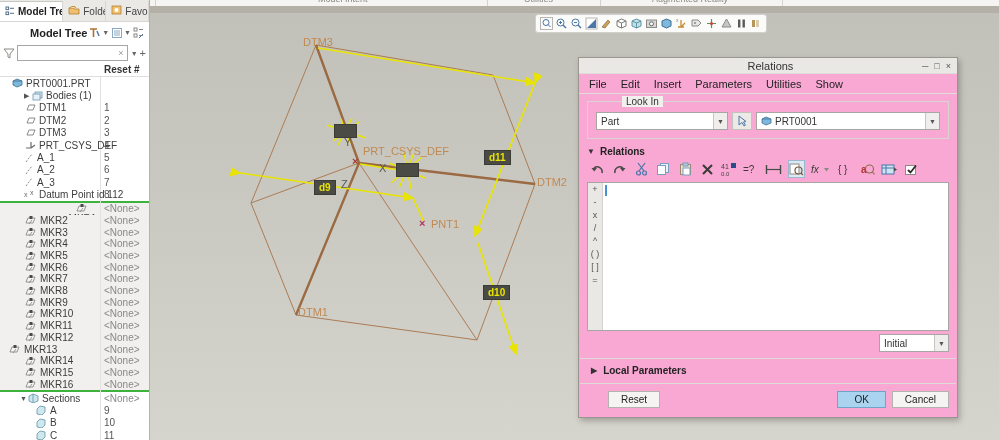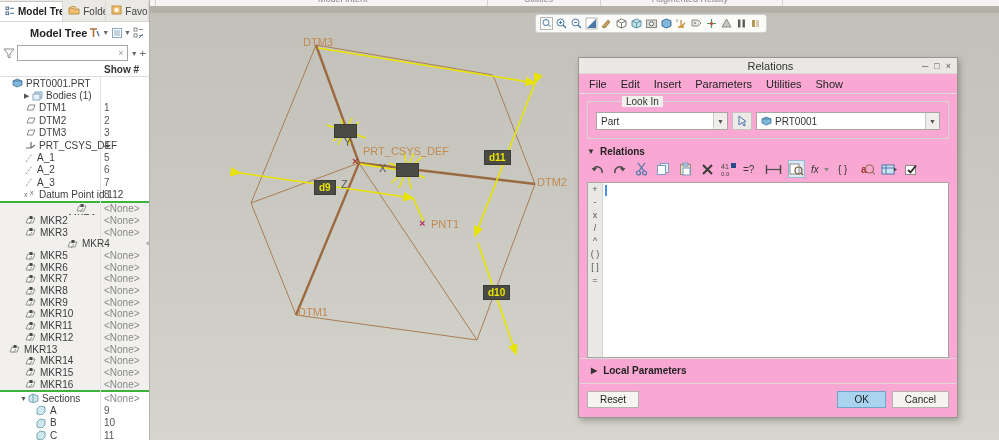--- a/index.html
+++ b/index.html
@@ -84,21 +84,21 @@
   #opgutter { width:15px; background:#e9e8e5; border-right:1px solid #d4d2ce; display:flex; flex-direction:column;
     align-items:center; padding-top:2px; gap:4px; flex:none; }
   .opbtn { font-size:9px; color:#555; line-height:9px; }
   #editor { flex:1; position:relative; }
   #caret { position:absolute; left:2px; top:2px; width:2px; height:11px; background:#4a90d9; }
   #initialrow { display:flex; justify-content:flex-end; padding:3px 8px 6px 8px; flex:none; }
   #initialrow .combo { width:70px; }
   .hsep { height:1px; background:#dddbd7; margin:0 1px; flex:none; }
   #localparams { display:flex; align-items:center; gap:6px; padding:6px 10px 7px 12px; font-size:10px; font-weight:bold; color:#222; flex:none; }
   #localparams .tri { font-size:8px; color:#333; }
-  #dbuttons { display:flex; align-items:center; padding:7px 8px 9px 8px; flex:none; }
+  #dbuttons { display:flex; align-items:center; padding:7px 8px 9px 8px; flex:none;margin-left:21px; }
   .dbtn { height:17px; padding:0 12px; font-size:10px; color:#222; background:#f5f4f2; border:1px solid #b4b2ae;
     display:flex; align-items:center; justify-content:center; }
   .dbtn.ok { margin-left:auto; background:#a9d3ee; border-color:#6fa4c8; padding:0 16px; }
   .dbtn.cancel { margin-left:6px; }
 </style>
 </head>
 <body>
 
 <div id="app">
 
@@ -327,21 +327,21 @@
             <path d="M1,2 L11,2 L7,7 L7,11 L5,10 L5,7 Z" fill="none" stroke="#8a8a86" stroke-width="1"></path>
           </svg>
       </span>
       <span id="filterinput">
         <span class="clr">×</span>
       </span>
       <span class="ddarrow">▼</span>
       <span style="color:#666; font-size:11px;">+</span>
     </div>
     <div id="colhead">
-      <span class="feathdr">Show #</span>
+      <span class="feathdr">Reset #</span>
     </div>
     <div id="tree">
       <div class="colrule"></div>
       <div id="tree-top">
           <div class="trow" style="padding-left: 4px;">
             <span class="exp"></span>
             <span class="ticon">
               <svg width="11" height="10">
                 <polygon points="1,3 5,1 10,3 10,7 5,9 1,7" fill="#7fb8dc" stroke="#3c6e96" stroke-width="0.8"></polygon>
                 <line x1="1" y1="3" x2="10" y2="3" stroke="#3c6e96" stroke-width="0.8"></line>
@@ -474,21 +474,21 @@
             <span class="ticon">
               <svg width="13" height="10">
                 <polygon points="2,8 4,3 11,3 9,8" fill="#f4f4f2" stroke="#8a8a86" stroke-width="0.9"></polygon>
                 <rect x="5.5" y="1" width="3" height="3" fill="#4a4a46"></rect>
                 <line x1="5" y1="9" x2="8" y2="5" stroke="#8a8a86" stroke-width="0.9"></line>
               </svg>
             </span>
             <span class="lbl">MKR3</span>
             <span class="feat" style="color: rgb(136, 136, 136);">&lt;None&gt;</span>
           </div>
-          <div class="trow" style="padding-left: 16px; margin-left: 42px;">
+          <div class="trow" style="padding-left: 16px;">
             <span class="exp"></span>
             <span class="ticon">
               <svg width="13" height="10">
                 <polygon points="2,8 4,3 11,3 9,8" fill="#f4f4f2" stroke="#8a8a86" stroke-width="0.9"></polygon>
                 <rect x="5.5" y="1" width="3" height="3" fill="#4a4a46"></rect>
                 <line x1="5" y1="9" x2="8" y2="5" stroke="#8a8a86" stroke-width="0.9"></line>
               </svg>
             </span>
             <span class="lbl">MKR4</span>
             <span class="feat" style="color: rgb(136, 136, 136);">&lt;None&gt;</span>
@@ -837,20 +837,26 @@
           <span class="opbtn">/</span>
           <span class="opbtn">^</span>
           <span class="opbtn">( )</span>
           <span class="opbtn">[ ]</span>
           <span class="opbtn">=</span>
         </div>
       <div id="editor">
         <div id="caret"></div>
       </div>
     </div>
+    <div id="initialrow">
+      <div class="combo">
+        <span class="cval">Initial</span>
+        <span class="cbtn">▼</span>
+      </div>
+    </div>
     <div class="hsep"></div>
     <div id="localparams">
       <span class="tri">▶</span>
       <span>Local Parameters</span>
     </div>
     <div class="hsep"></div>
     <div id="dbuttons">
       <span class="dbtn">Reset</span>
       <span class="dbtn ok">OK</span>
       <span class="dbtn cancel">Cancel</span>

